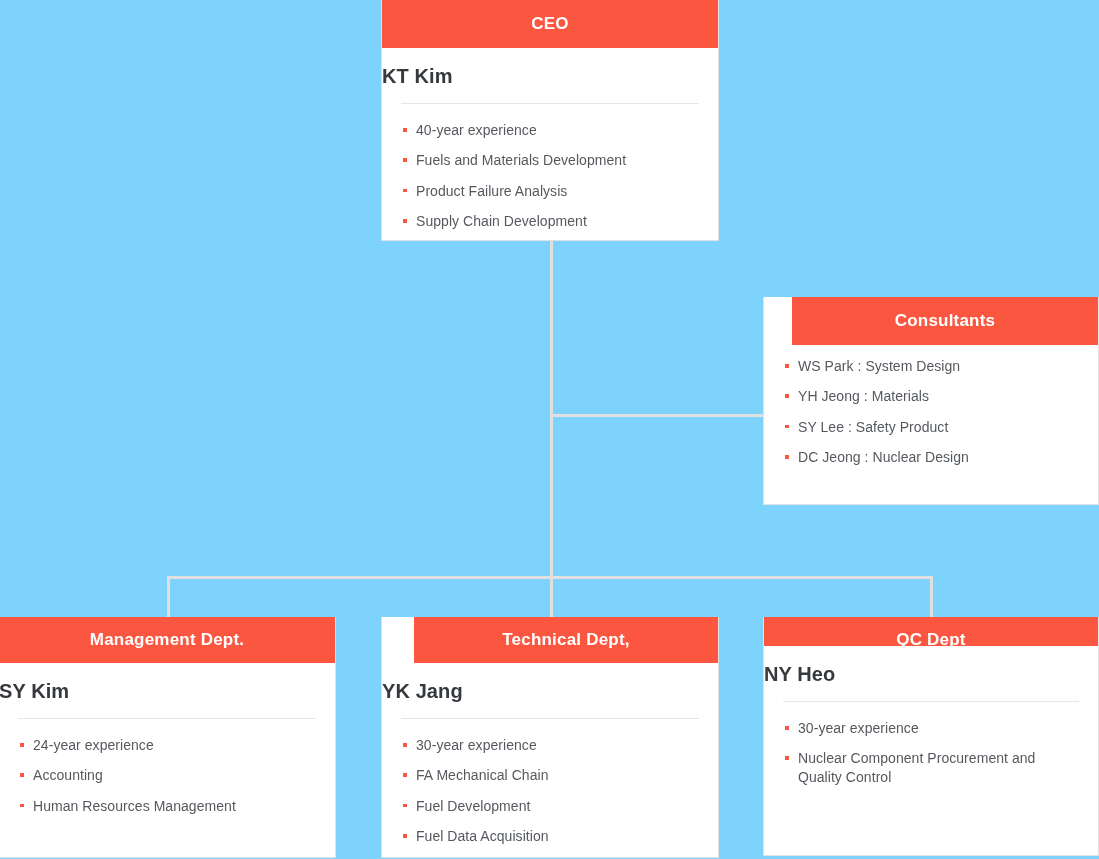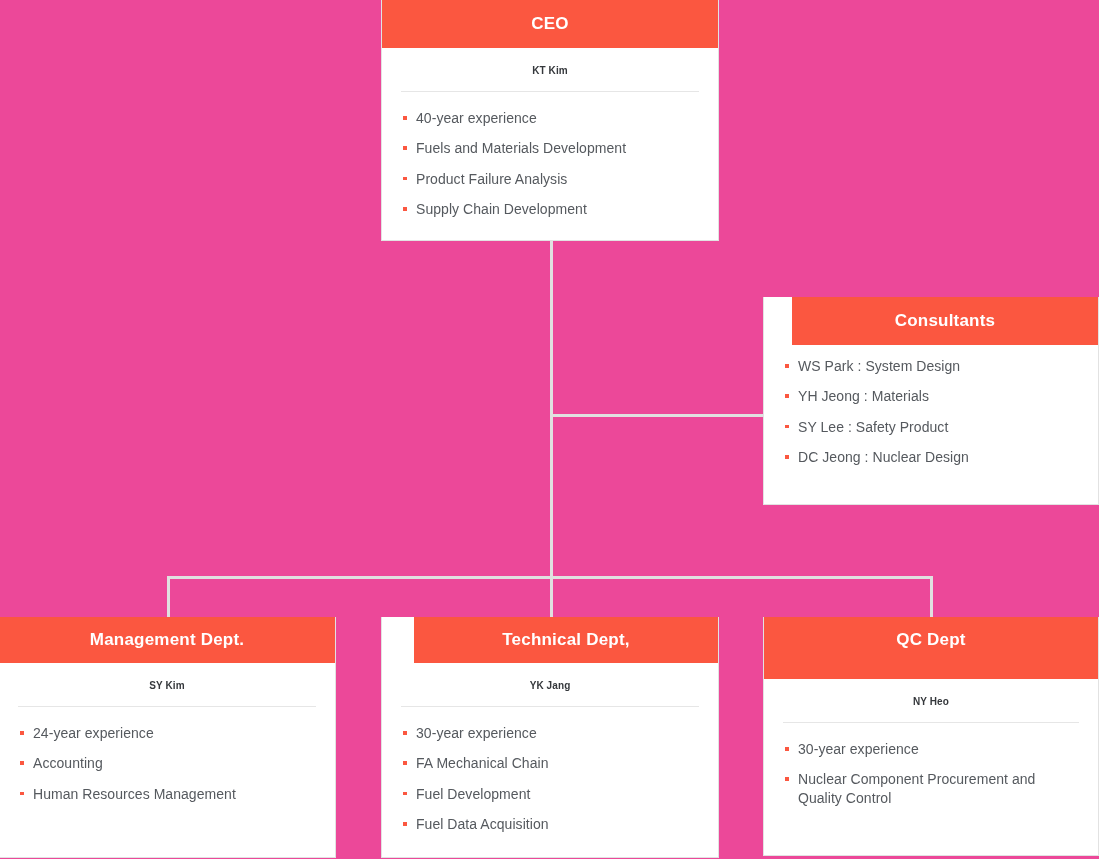--- a/index.html
+++ b/index.html
@@ -9,21 +9,21 @@
   }
   body {
     font-family: "Liberation Sans", sans-serif;
     -webkit-font-smoothing: antialiased;
   }
   #org-chart {
     position: relative;
     width: 1099px;
     height: 859px;
     overflow: hidden;
-    background: #ec4899;
+    background: #7dd3fc;
   }
 
   
   .connector {
     position: absolute;
     background: #e0e0e0;
   }
   .conn-v { width: 3px; }
   .conn-h { height: 3px; }
 
@@ -42,22 +42,22 @@
     font-weight: bold;
     text-align: center;
     letter-spacing: 0.2px;
     box-sizing: border-box;
   }
   .card-body {
     background: #ffffff;
     box-sizing: border-box;
   }
   .card-name {
-    text-align: center;
-    font-size: 10px;
+    text-align: left;
+    font-size: 20px;
     font-weight: bold;
     color: #35383c;
     padding-top: 17px;
     padding-bottom: 15px;
     letter-spacing: 0.1px;
   }
   .card-divider {
     height: 1px;
     background: #e6e6e6;
     margin: 0 19px;
@@ -119,21 +119,21 @@
     height: 241px;
   }
   #card-technical .card-header { height: 46px; line-height: 46px; margin-left: 32px; }
 
   #card-qc {
     left: 763px;
     top: 617px;
     width: 336px;
     height: 239px;
   }
-  #card-qc .card-header { height: 62px; line-height: 46px; }
+  #card-qc .card-header { height: 29px; line-height: 46px; }
 </style>
 </head>
 <body>
 
 <div id="org-chart">
 
   <div class="connector conn-v" style="left:550px; top:241px; height:336px;"></div>
   <div class="connector conn-h" style="left:550px; top:414px; width:215px;"></div>
   <div class="connector conn-v" style="left:763px; top:345px; height:160px;"></div>
   <div class="connector conn-h" style="left:167px; top:576px; width:766px;"></div>

